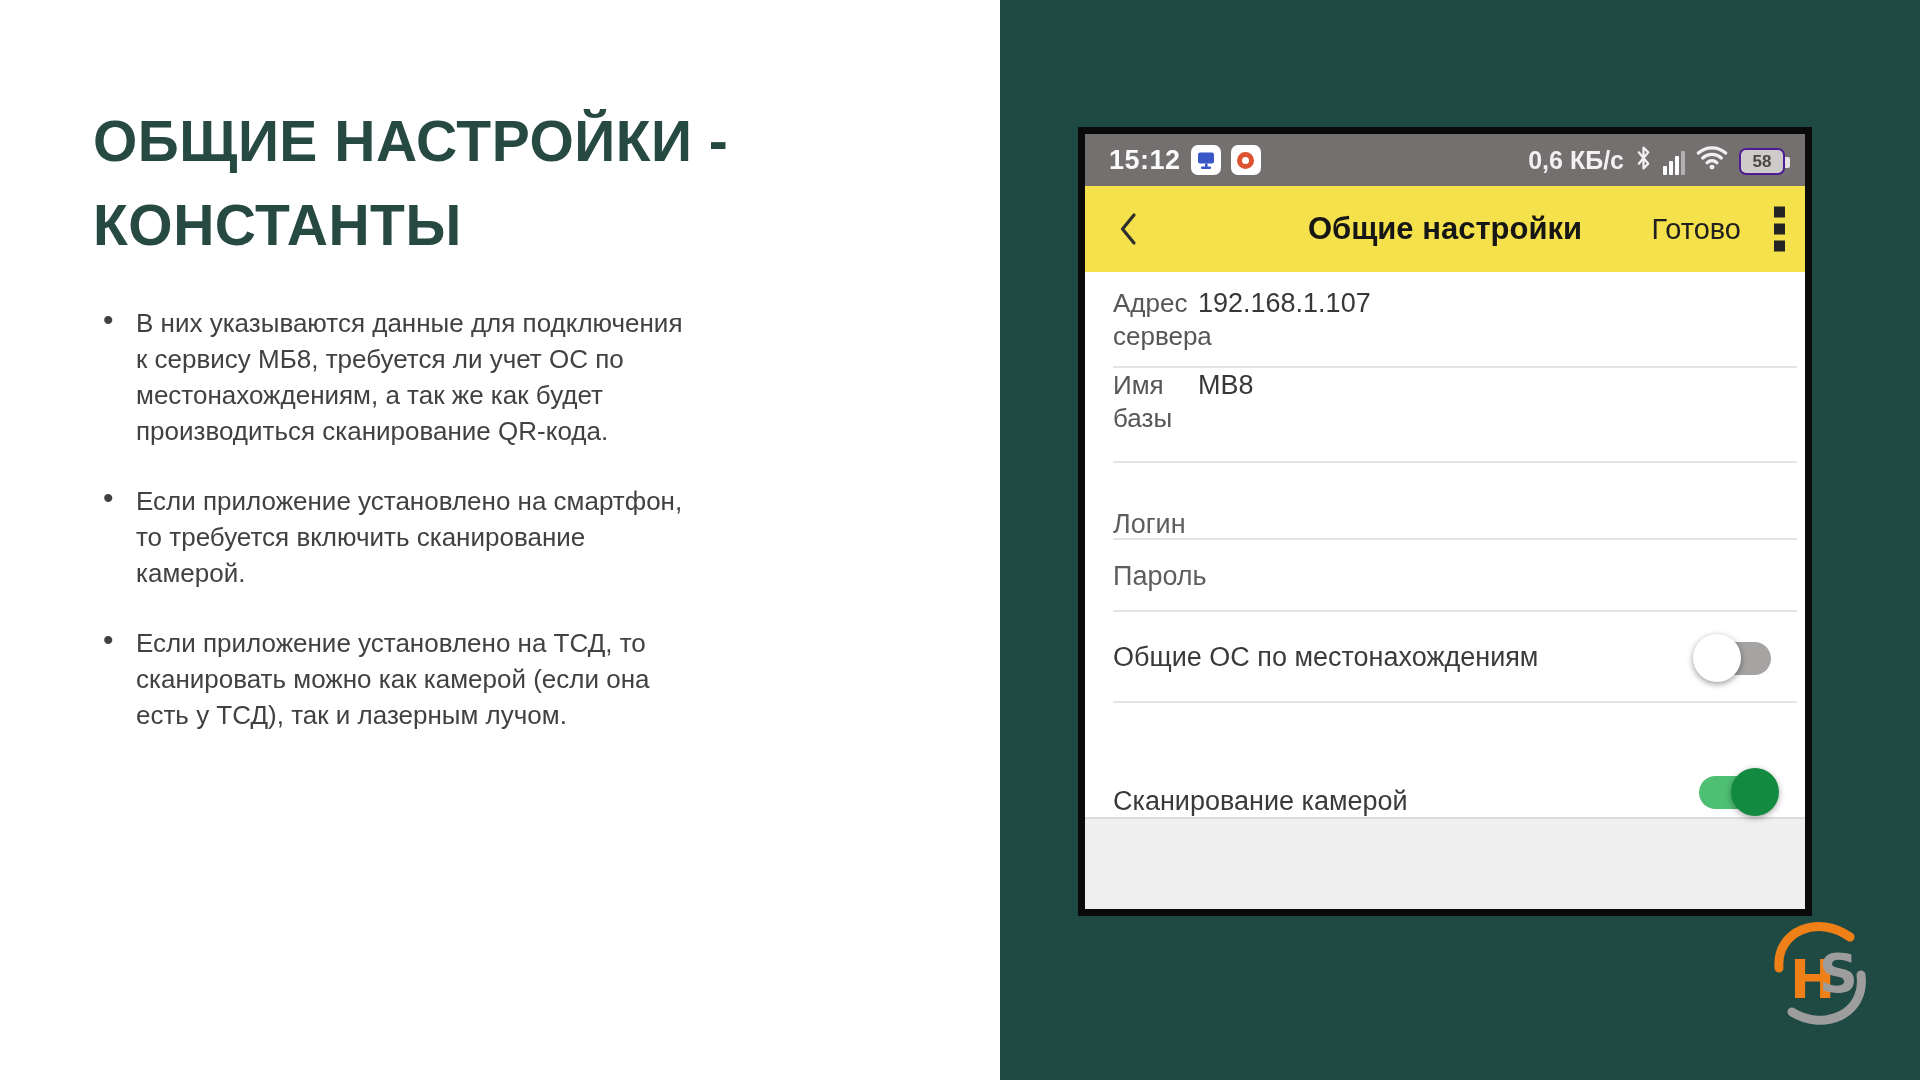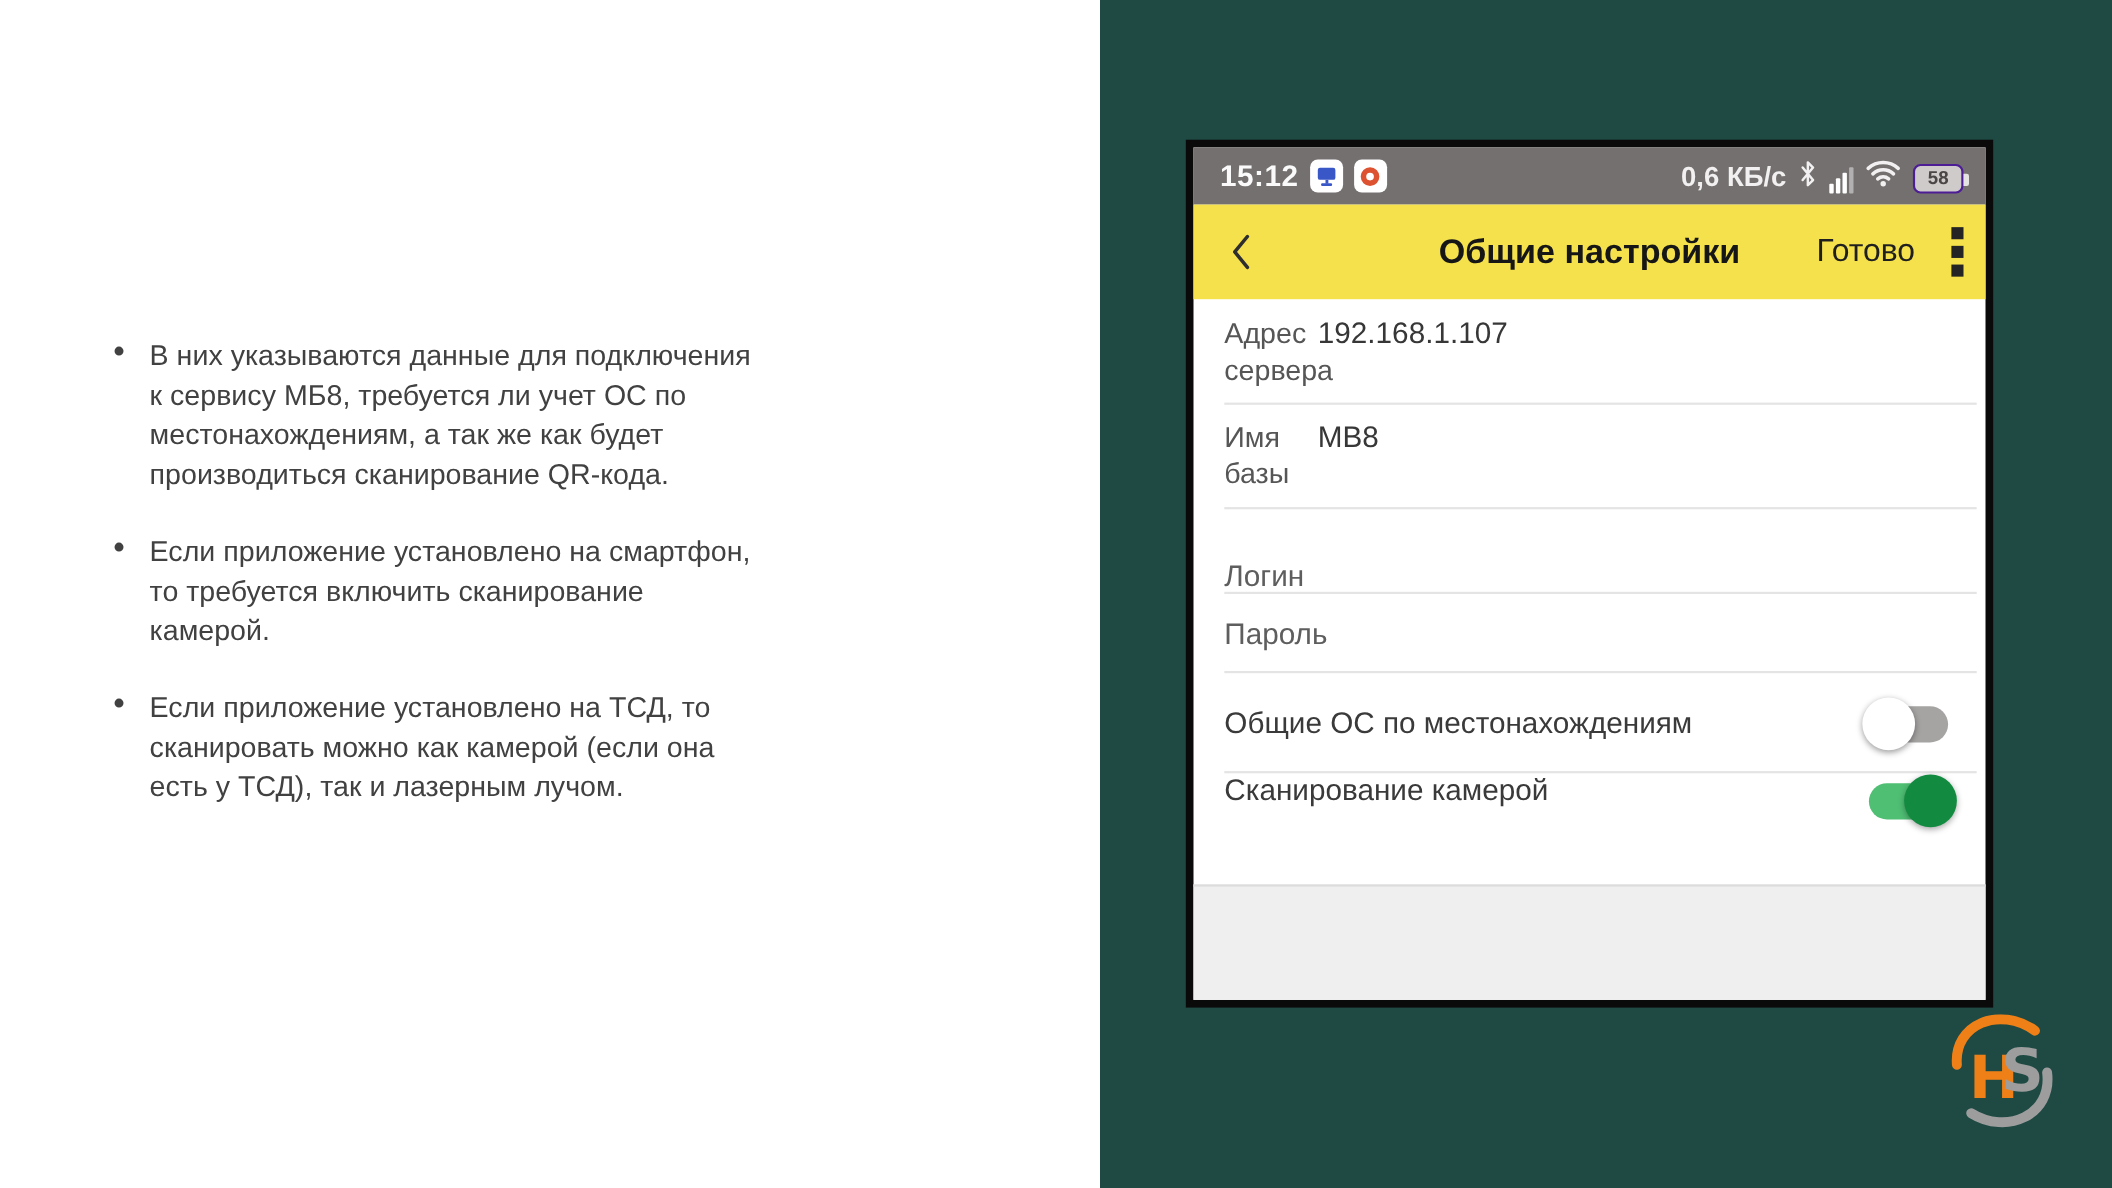--- a/index.html
+++ b/index.html
@@ -65,25 +65,25 @@
     font-size:29px;color:#1F1F1F;cursor:pointer}
   .menu-dots{position:absolute;right:16px;top:50%;transform:translateY(-50%);
     display:flex;flex-direction:column;gap:6px;cursor:pointer;padding:4px}
   .menu-dots span{width:11px;height:11px;background:#242424;display:block}
 
   
   .frow{position:relative;display:flex;padding-left:28px;flex:none}
   .frow.sep:after{content:"";position:absolute;left:28px;right:8px;bottom:0;height:2px;background:#E4E4E4}
   .frow.two{align-items:flex-start}
   .r1{height:96px;padding-top:15px}
-  .r2{height:95px;padding-top:13px}
+  .r2{height:95px;padding-top:1px}
   .r3{height:77px;align-items:flex-end}
   .r4{height:72px;align-items:center}
   .r5{height:91px;align-items:center}
-  .r6{height:101px;align-items:flex-start}
+  .r6{height:114px;align-items:flex-end}
   .flabel{width:85px;font-size:26px;line-height:33px;color:#565656}
   .fvalue{flex:1;font-size:27px;color:#373737;padding-top:1px}
   .slabel{font-size:27px;color:#5E5E5E}
   .tlabel{font-size:27px;color:#3A3A3A}
   .frow.toggle{justify-content:space-between;padding-right:26px}
 
   
   .switch{position:relative;width:86px;height:50px;cursor:pointer;flex:none}
   .switch .track{position:absolute;left:6px;top:9px;width:72px;height:33px;border-radius:17px;background:#A6A3A3}
   .switch .knob{position:absolute;top:1px;left:0;width:48px;height:48px;border-radius:50%;
@@ -96,20 +96,22 @@
 
   
   .logo{position:absolute;left:762px;top:922px;width:120px;height:105px}
 </style>
 </head>
 <body>
 
 <div class="canvas">
 
   <div class="left-panel">
+    <h1 class="title">ОБЩИЕ НАСТРОЙКИ -
+КОНСТАНТЫ</h1>
     <ul class="bullets">
       <li>
         <span class="bdot">•</span>
         <span class="btext">В них указываются данные для подключения
 к сервису МБ8, требуется ли учет ОС по
 местонахождениям, а так же как будет
 производиться сканирование QR-кода.</span>
       </li>
       <li>
         <span class="bdot">•</span>

